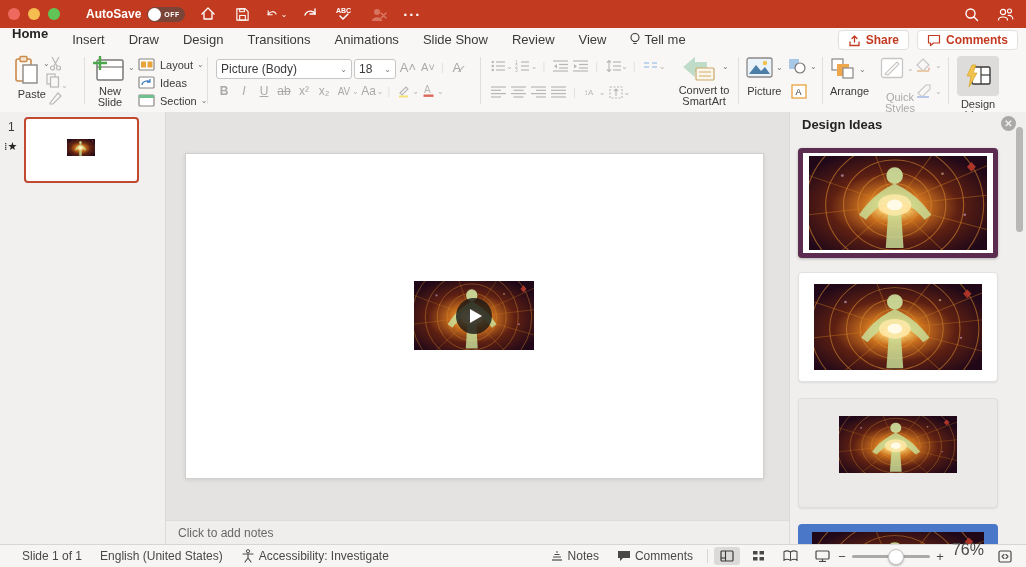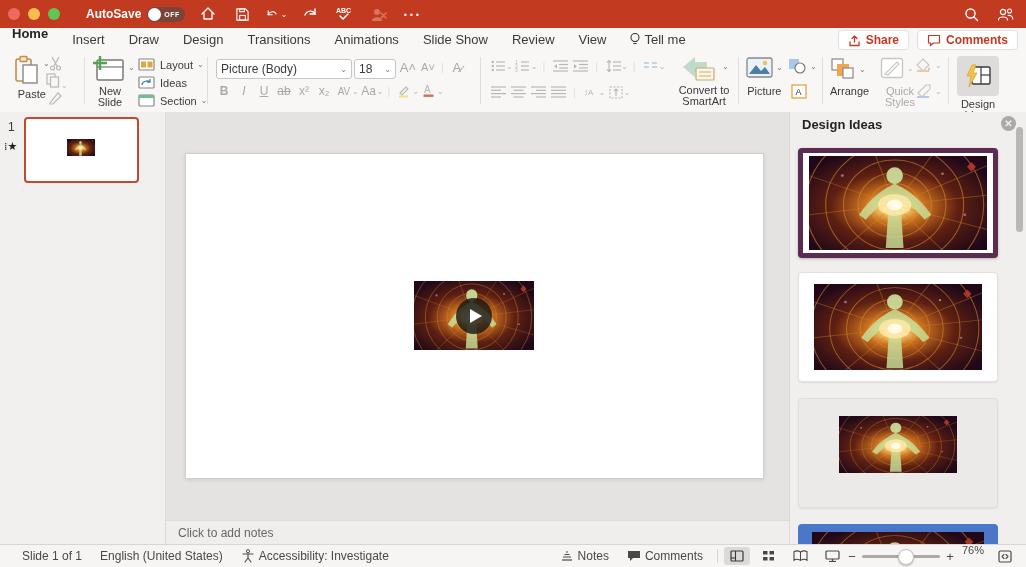--- a/index.html
+++ b/index.html
@@ -120,21 +120,21 @@
   .sb-item svg{margin-right:4px}
   .sb-right{position:absolute;right:8px;display:flex;align-items:center}
   .viewbtn{width:26px;height:18px;display:flex;align-items:center;justify-content:center;
            border-radius:3px;margin-left:6px}
   .viewbtn.active{background:#DCDAD8}
   .zoomtrack{width:78px;height:3px;background:#ABA9A7;border-radius:2px;margin:0 4px;
              position:relative}
   .zoomknob{position:absolute;left:36px;top:-6px;width:14px;height:14px;border-radius:50%;
             background:#fff;border:1px solid #C4C2C0;box-shadow:0 1px 2px rgba(0,0,0,.25)}
   .zoomsign{font-size:13px;color:#4A4846;width:12px;text-align:center}
-  .zoompct{margin:0 8px 12px 6px;font-size:11px}
+  .zoompct{margin:0 8px 12px 6px;font-size:16px}
 </style>
 </head>
 <body>
 
 <svg width="0" height="0" style="position:absolute" aria-hidden="true">
   <defs>
     <radialGradient id="glowGrad" cx="48%" cy="54%" r="62%">
       <stop offset="0%" stop-color="#FFF6CF"></stop>
       <stop offset="10%" stop-color="#FFD974"></stop>
       <stop offset="28%" stop-color="#C96F1E"></stop>
@@ -579,21 +579,21 @@
     <div class="grp-label" style="margin-top:5px">Arrange</div>
   </div>
   <div class="abs" style="left:880px;top:6px">
     <div style="display:flex;align-items:center">
       <svg width="24" height="22" viewBox="0 0 24 22">
         <rect x="1.5" y="1.5" width="21" height="19" rx="2" stroke="#C8C6C4" stroke-width="1.3" fill="#fff"></rect>
         <path d="M5 17 L17 5 L19 7 L8 18 Z" stroke="#C8C6C4" stroke-width="1.1" fill="none"></path>
       </svg>
       <span class="cvg" style="margin-left:3px">⌄</span>
     </div>
-    <div class="grp-label dim" style="margin-top:7px;width:40px">Quick Styles</div>
+    <div class="grp-label dim" style="margin-top:13px;width:40px">Quick Styles</div>
   </div>
   <div class="abs" style="left:916px;top:7px;display:flex;align-items:center">
     <svg width="16" height="14" viewBox="0 0 16 14">
         <path d="M7 1 L13 7 L7 13 L1 7 Z" stroke="#C8C6C4" stroke-width="1.2" fill="none"></path>
         <path d="M13 9 c1.5 2 1.5 3.5 0 3.5 c-1.5 0 -1.5 -1.5 0 -3.5" fill="#E8B9A8"></path>
         <rect x="1" y="12" width="12" height="2" fill="#E8C9A8"></rect>
       </svg>
     <span class="cvg" style="margin-left:3px">⌄</span>
   </div>
   <div class="abs" style="left:916px;top:33px;display:flex;align-items:center">

